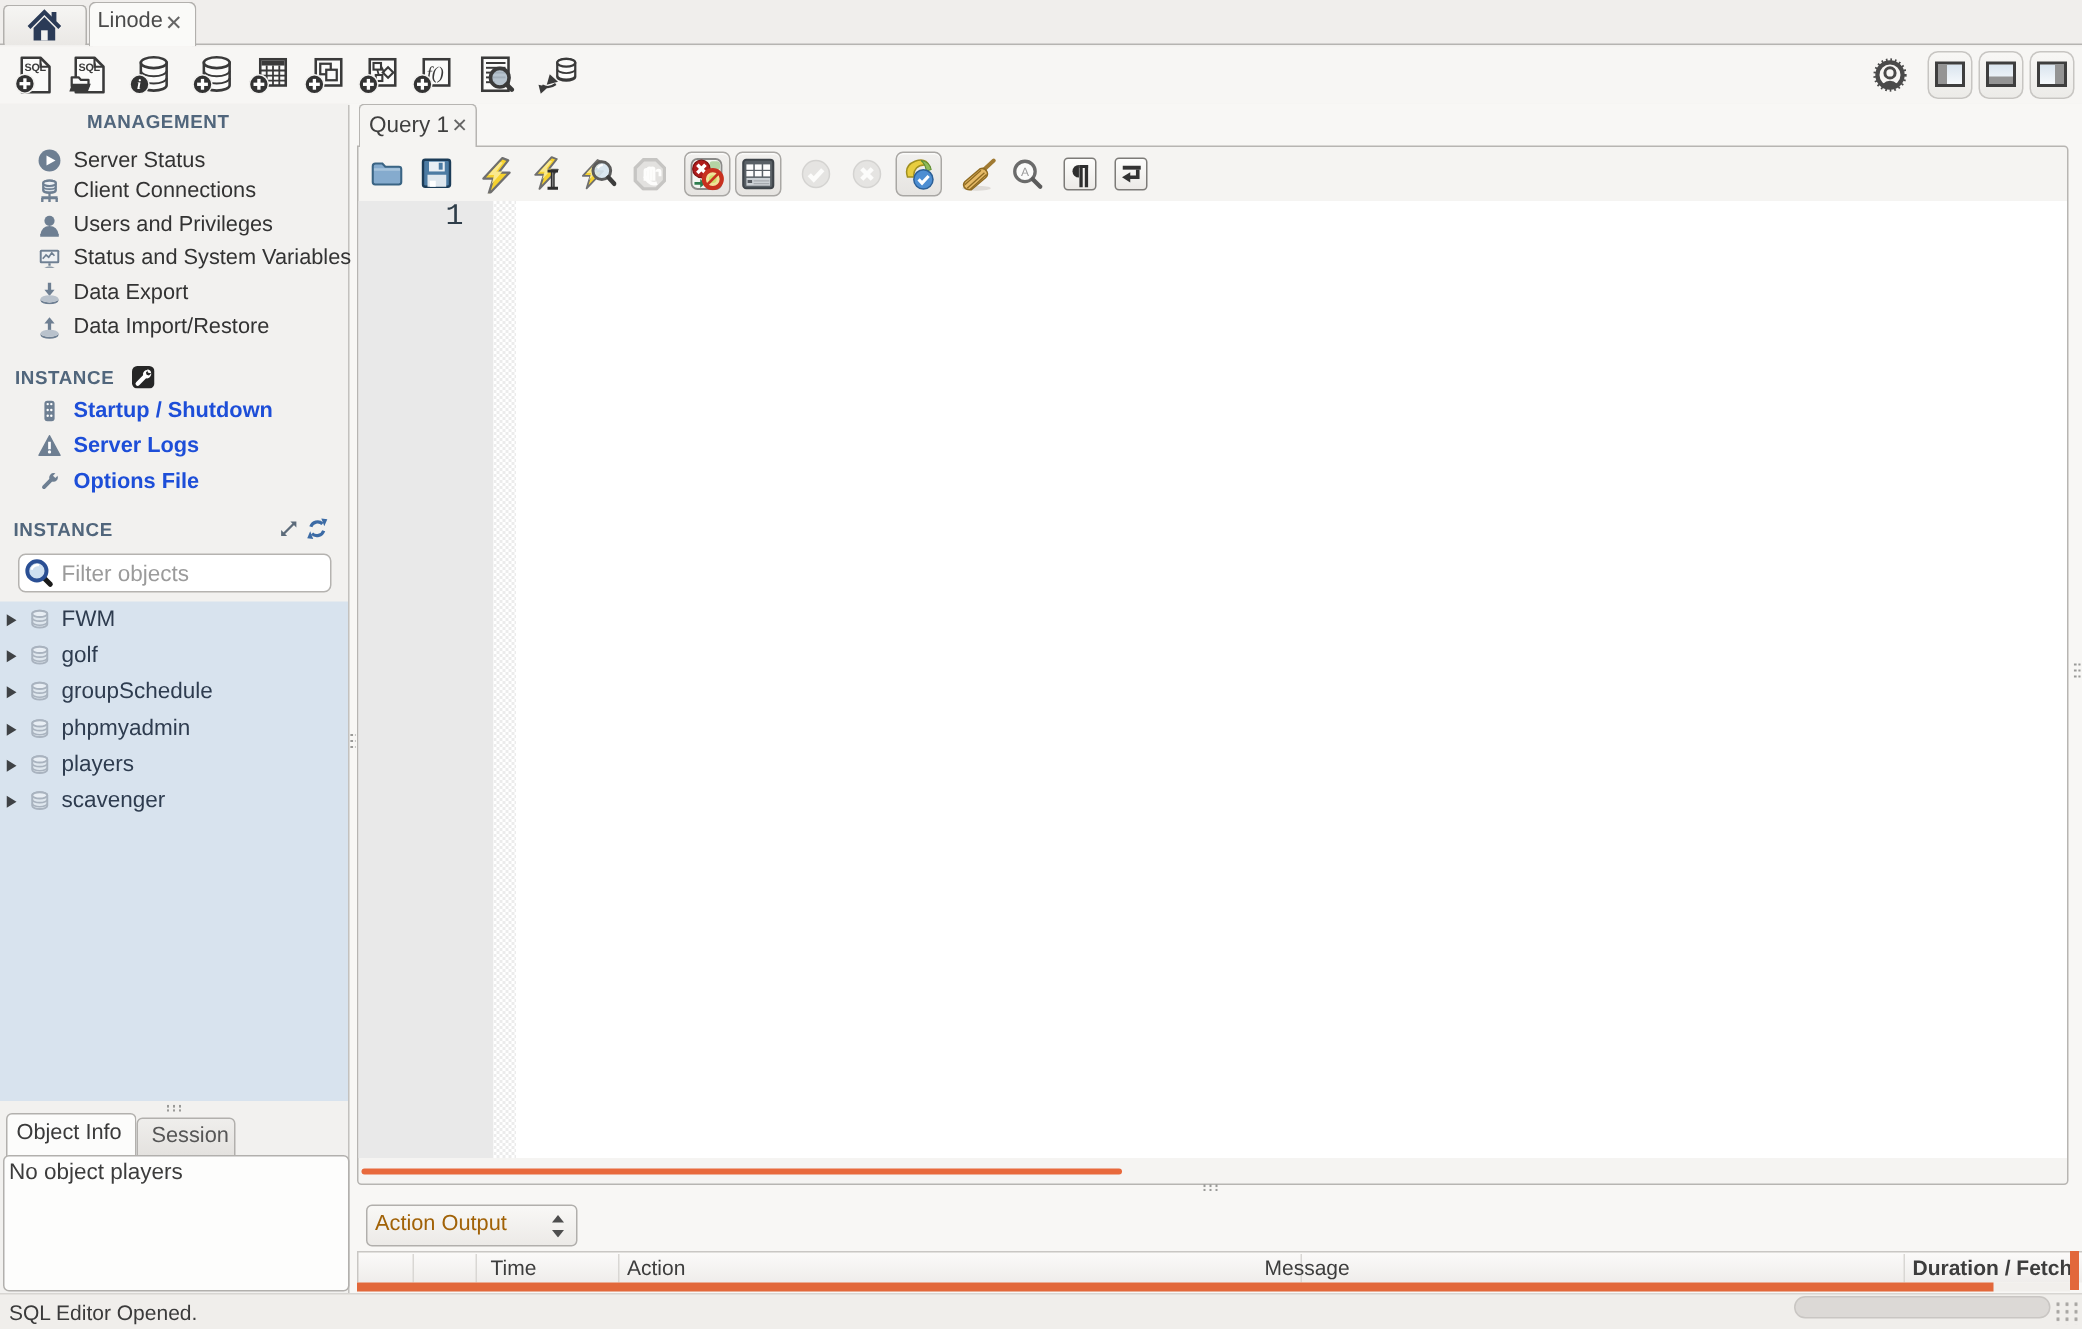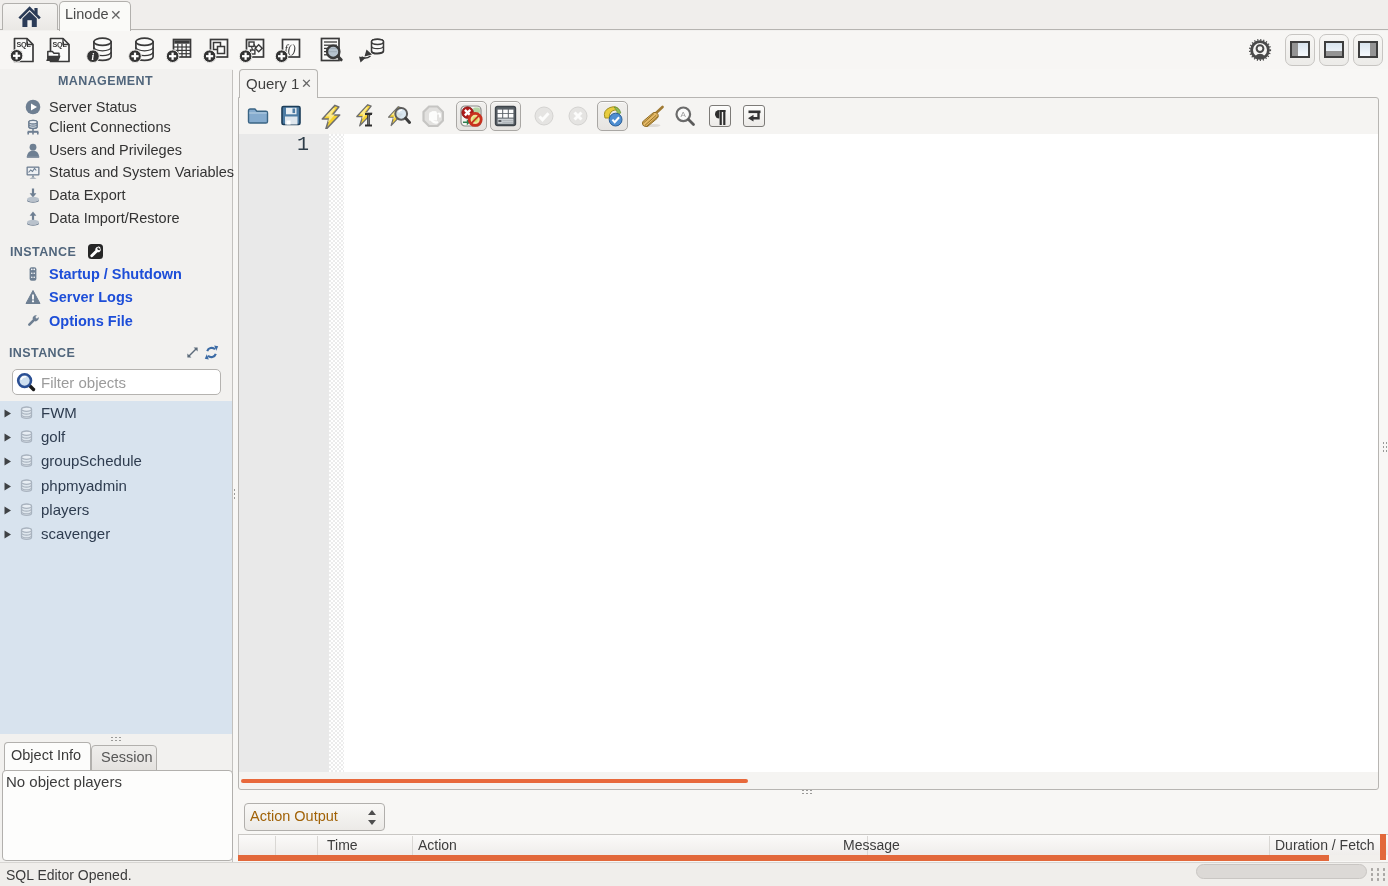--- a/index.html
+++ b/index.html
@@ -476,21 +476,21 @@
 
 <div class="a" style="left:238px;top:834px;width:1178px;height:21px;background:linear-gradient(#fbfaf9,#efedeb);border:1px solid #c9c7c4;border-bottom:none;">
   <div class="colsep" style="left:36px;"></div>
   <div class="colsep" style="left:78px;"></div>
   <div class="colsep" style="left:173px;"></div>
   <div class="colsep" style="left:628px;"></div>
   <div class="colsep" style="left:1030px;"></div>
   <div class="colhdr" style="left:88px;">Time</div>
   <div class="colhdr" style="left:179px;">Action</div>
   <div class="colhdr" style="left:604px;">Message</div>
-  <div class="colhdr" style="left:1036px;">Duration / Fetch</div>
+  <div class="colhdr" style="left:1036px;font-weight:bold;">Duration / Fetch</div>
 </div>
 <div class="a" style="left:238px;top:855px;width:1142px;height:6px;background:#f1efec;"></div>
 <div class="a" style="left:238px;top:855px;width:1091px;height:6px;background:#e2683b;"></div>
 <div class="a" style="left:1380px;top:834px;width:6px;height:26px;background:#e2683b;"></div>
 
 <div class="a" style="left:1196px;top:864px;width:171px;height:15px;background:#dcd9d6;border:1px solid #c9c6c3;border-radius:8px;"></div>
 <div class="dots6" style="left:1369px;top:867px;width:18px;height:16px;background-size:6px 5px;background-image:radial-gradient(circle, #a8a6a3 1.1px, transparent 1.3px);"></div>
 
 <div class="dots6" style="left:1382px;top:441px;width:5px;height:12px;background-size:3px 4px;"></div>
 <div class="dots6" style="left:233px;top:488px;width:4px;height:12px;background-size:3px 4px;"></div>

